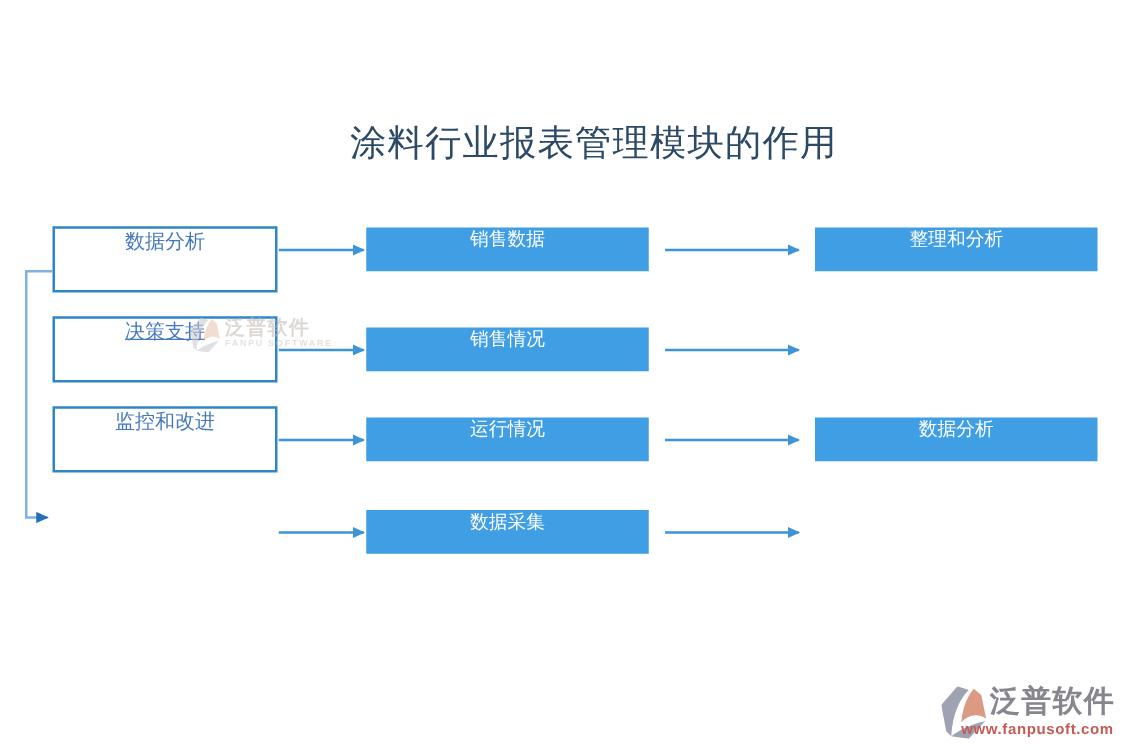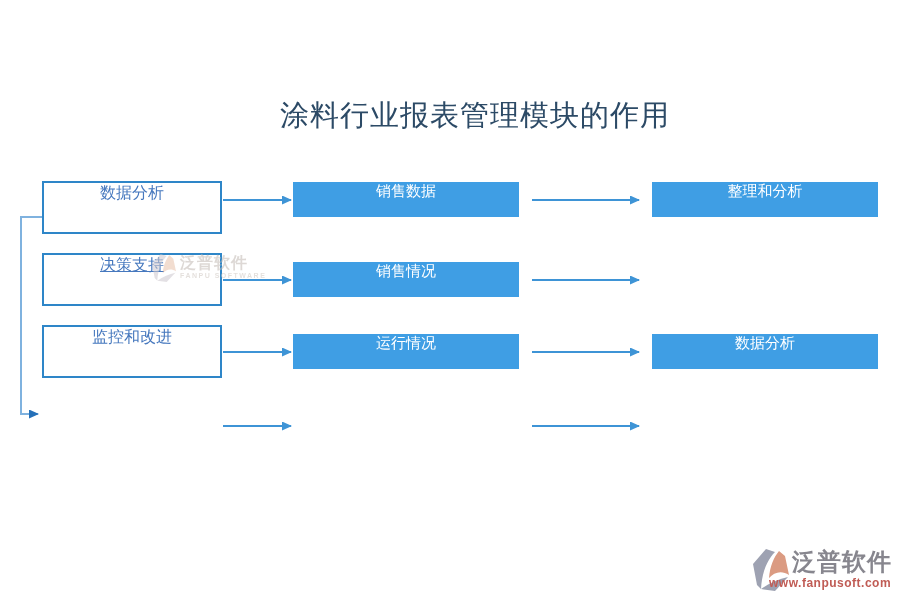--- a/index.html
+++ b/index.html
@@ -88,20 +88,23 @@
 
   <div class="box mbox row1">
     <span>销售数据</span>
   </div>
   <div class="box mbox row2">
     <span>销售情况</span>
   </div>
   <div class="box mbox row3">
     <span>运行情况</span>
   </div>
+  <div class="box mbox row4">
+    <span>数据采集</span>
+  </div>
 
   <div class="box rbox row1">
     <span>整理和分析</span>
   </div>
   <div class="box rbox row3">
     <span>数据分析</span>
   </div>
 
   <div class="watermark">
     <svg width="24" height="28" viewBox="0 0 36 42">

